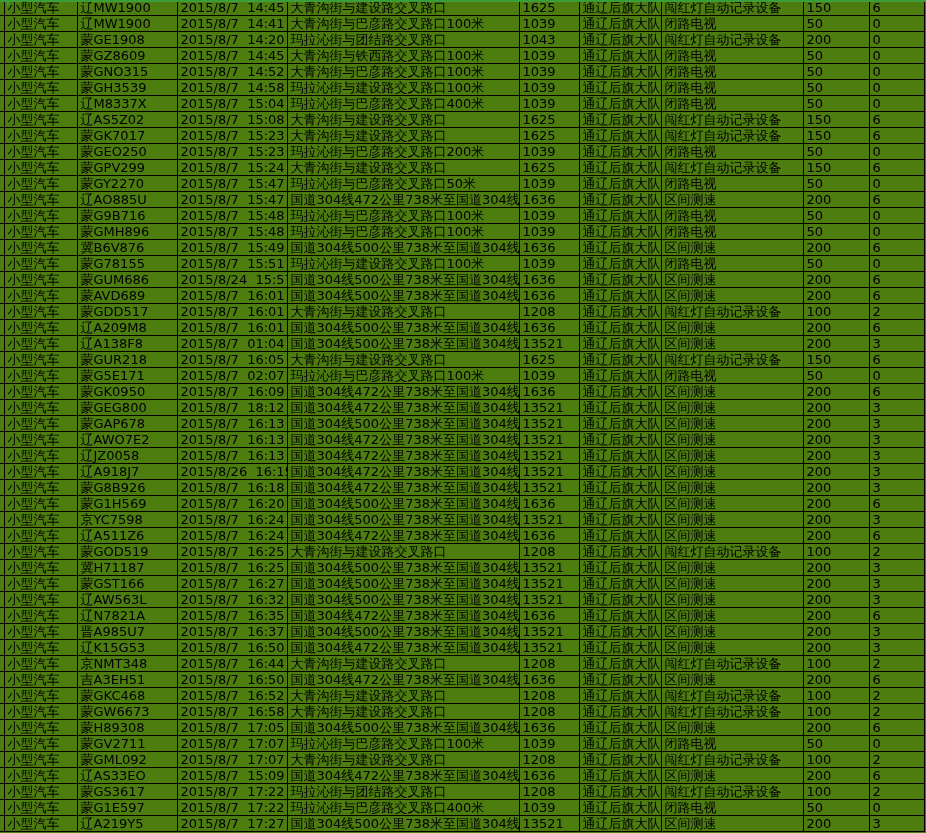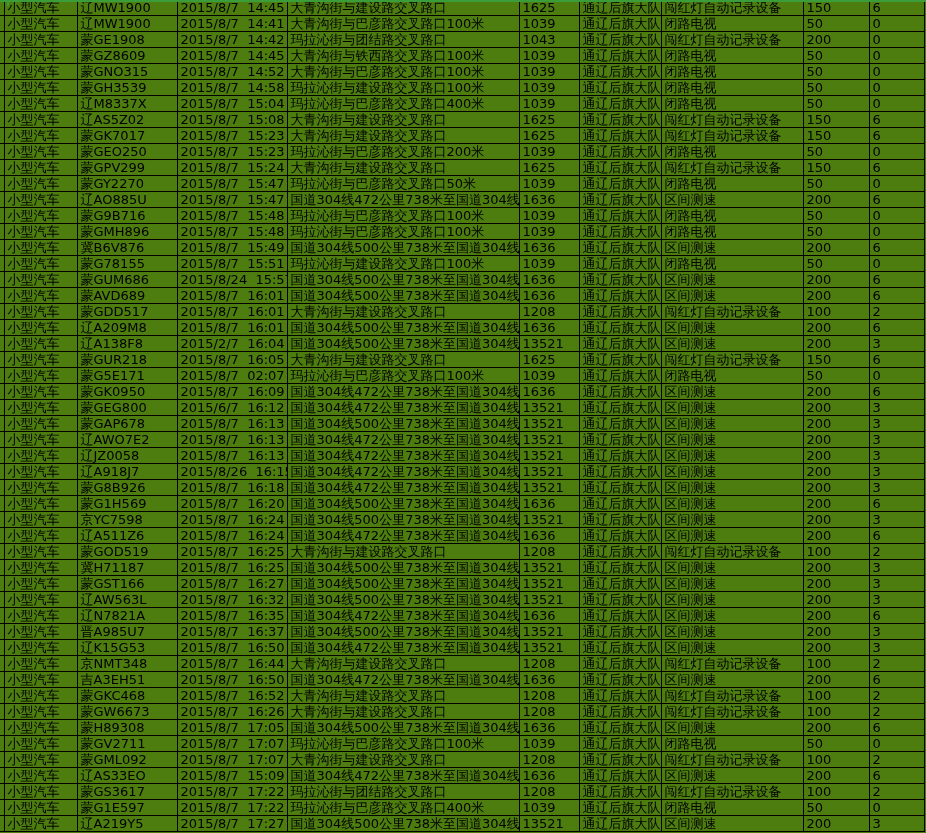--- a/index.html
+++ b/index.html
@@ -79,21 +79,21 @@
     <td>1039</td>
     <td>通辽后旗大队</td>
     <td>闭路电视</td>
     <td>50</td>
     <td>0</td>
   </tr>
         <tr>
     <td class="c-sliver"></td>
     <td>小型汽车</td>
     <td>蒙GE1908</td>
-    <td>2015/8/7  14:42</td>
+    <td>2015/8/7  14:20</td>
     <td>玛拉沁街与团结路交叉路口</td>
     <td>1043</td>
     <td>通辽后旗大队</td>
     <td>闯红灯自动记录设备</td>
     <td>200</td>
     <td>0</td>
   </tr>
         <tr>
     <td class="c-sliver"></td>
     <td>小型汽车</td>
@@ -307,21 +307,21 @@
     <td>1636</td>
     <td>通辽后旗大队</td>
     <td>区间测速</td>
     <td>200</td>
     <td>6</td>
   </tr>
         <tr>
     <td class="c-sliver"></td>
     <td>小型汽车</td>
     <td>辽A138F8</td>
-    <td>2015/2/7  16:04</td>
+    <td>2015/8/7  01:04</td>
     <td>国道304线500公里738米至国道304线</td>
     <td>13521</td>
     <td>通辽后旗大队</td>
     <td>区间测速</td>
     <td>200</td>
     <td>3</td>
   </tr>
         <tr>
     <td class="c-sliver"></td>
     <td>小型汽车</td>
@@ -355,21 +355,21 @@
     <td>1636</td>
     <td>通辽后旗大队</td>
     <td>区间测速</td>
     <td>200</td>
     <td>6</td>
   </tr>
         <tr>
     <td class="c-sliver"></td>
     <td>小型汽车</td>
     <td>蒙GEG800</td>
-    <td>2015/6/7  16:12</td>
+    <td>2015/8/7  18:12</td>
     <td>国道304线472公里738米至国道304线</td>
     <td>13521</td>
     <td>通辽后旗大队</td>
     <td>区间测速</td>
     <td>200</td>
     <td>3</td>
   </tr>
         <tr>
     <td class="c-sliver"></td>
     <td>小型汽车</td>
@@ -583,21 +583,21 @@
     <td>1208</td>
     <td>通辽后旗大队</td>
     <td>闯红灯自动记录设备</td>
     <td>100</td>
     <td>2</td>
   </tr>
         <tr>
     <td class="c-sliver"></td>
     <td>小型汽车</td>
     <td>蒙GW6673</td>
-    <td>2015/8/7  16:26</td>
+    <td>2015/8/7  16:58</td>
     <td>大青沟街与建设路交叉路口</td>
     <td>1208</td>
     <td>通辽后旗大队</td>
     <td>闯红灯自动记录设备</td>
     <td>100</td>
     <td>2</td>
   </tr>
         <tr>
     <td class="c-sliver"></td>
     <td>小型汽车</td>

